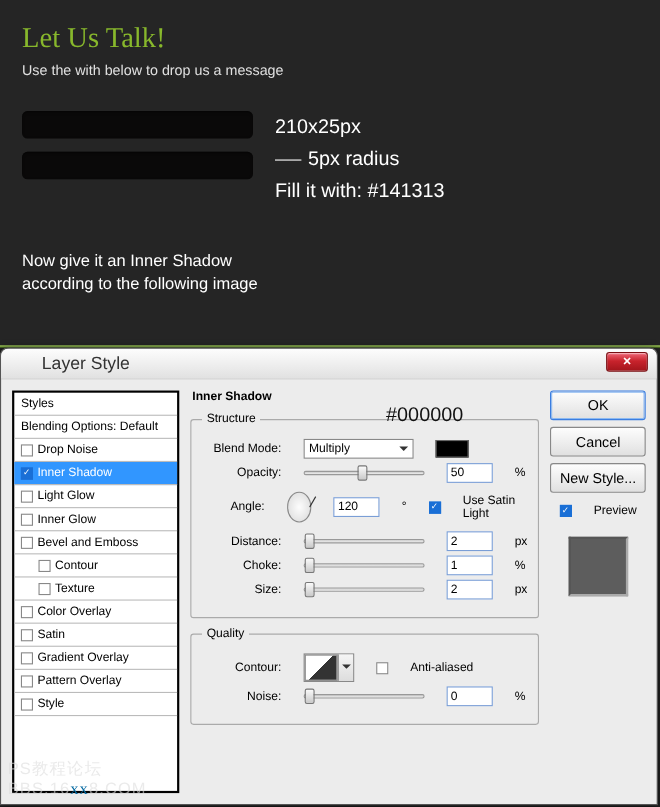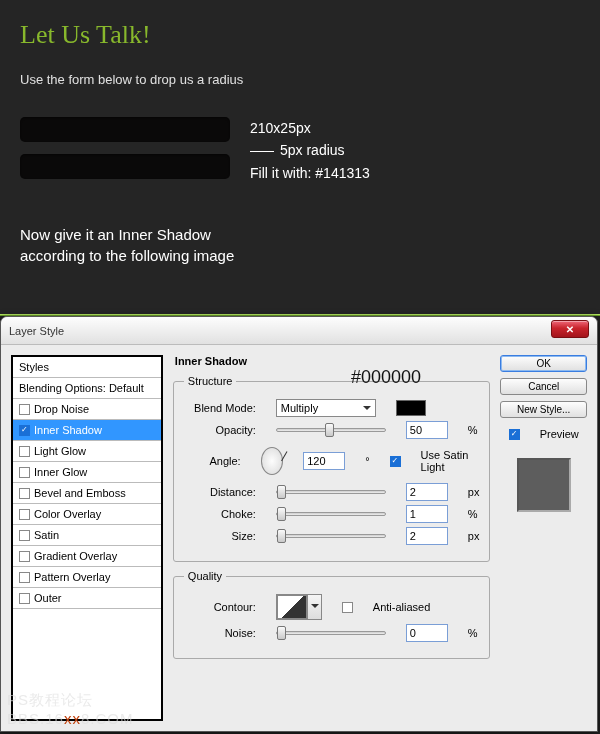--- a/index.html
+++ b/index.html
@@ -1,29 +1,29 @@
 <!DOCTYPE html>
 <html><head>
 <meta charset="utf-8">
 <style>
 * { box-sizing: border-box; margin: 0; padding: 0; }
 body { width: 600px; height: 734px; font-family: Tahoma, sans-serif; font-size: 11px; background: #222; overflow: hidden; }
 .top { background: #252525; padding: 20px; color: #fff; height: 314px; }
-.title { font-family: Georgia, serif; font-size: 26px; color: #88b82c; margin-bottom: 22px; }
+.title { font-family: Georgia, serif; font-size: 26px; color: #88b82c; margin-bottom: 6px; }
 .sub { font-size: 13px; color: #e0e0e0; margin-bottom: 30px; }
 .fields { display: flex; gap: 20px; }
 .boxes { display: flex; flex-direction: column; gap: 12px; }
 .box { width: 210px; height: 25px; background: #0a0909; border-radius: 5px; box-shadow: inset 0 1px 2px rgba(0,0,0,.5); }
-.specs { font-size: 14px; line-height: 1.6; }
+.specs { font-size: 18px; line-height: 1.6; }
 .specs .line { display: inline-block; width: 24px; height: 1px; background: #fff; vertical-align: middle; margin-right: 6px; }
 .instr { font-size: 15px; margin-top: 40px; line-height: 1.4; }
 .accent { height: 2px; background: linear-gradient(#7fb734,#5a8e1e); border-top: 1px solid #b6e862; }
 .dlg { background: #ececec; border: 1px solid #555; width: 598px; height: 416px; position: relative; border-radius: 7px 7px 0 0; box-shadow: 0 2px 8px rgba(0,0,0,.6); }
 .tbar { height: 28px; background: linear-gradient(#fdfdfd,#e1e1e1); border-radius: 7px 7px 0 0; border-bottom: 1px solid #bbb; display: flex; align-items: center; padding: 0 8px; position: relative; }
-.tbar .ttl { font-size: 11px; color: #333; }
+.tbar .ttl { font-size: 16px; color: #333; margin-left: 29px; }
 .close { position: absolute; right: 8px; top: 3px; width: 38px; height: 18px; background: linear-gradient(#e67,#c8232c 45%,#a3151c); border: 1px solid #7a0e12; border-radius: 3px; display: flex; align-items: center; justify-content: center; color: #fff; font-weight: bold; font-size: 10px; box-shadow: inset 0 1px rgba(255,255,255,.4); }
 .body { display: flex; padding: 10px; gap: 10px; height: 386px; }
 .sidebar { width: 168px; border: 2px solid #000000; background: #fff; }
 .sidebar .row { padding: 4px 6px; border-bottom: 1px solid #bbb; display: flex; align-items: center; gap: 4px; font-size: 11px; }
 .sidebar .sel { background: #3196ff; color: #fff; }
 .sidebar .sub-row { padding-left: 22px; }
 .cb { width: 11px; height: 11px; border: 1px solid #888; background: #fff; display: inline-block; flex-shrink: 0; }
 .cb.chk { background: #1a6fd6; border-color: #1a6fd6; position: relative; }
 .cb.chk::after { content: "✓"; color: #fff; font-size: 8px; position: absolute; top: -1px; left: 1px; }
 .mid { flex: 1; display: flex; flex-direction: column; gap: 8px; }
@@ -40,32 +40,32 @@
 .slider .thumb.mid { left: 48px; }
 .num { width: 42px; height: 18px; border: 1px solid #7a9ed6; background: #fff; padding: 0 3px; font-size: 11px; text-align: left; }
 .dial { width: 28px; height: 28px; border: 1px solid #888; border-radius: 50%; background: radial-gradient(#fdfdfd,#d8d8d8); position: relative; }
 .dial::after { content: ""; position: absolute; width: 1px; height: 11px; background: #333; left: 19px; top: 2px; transform-origin: bottom; transform: rotate(30deg); }
 .contour { width: 30px; height: 24px; border: 1px solid #888; background: linear-gradient(135deg,#fff 50%,#333 50%); }
 .contour-wrap { display: flex; border: 1px solid #888; }
 .contour-wrap .dd { width: 14px; background: linear-gradient(#f5f5f5,#ddd); border-left: 1px solid #888; position: relative; }
 .contour-wrap .dd::after { content: ""; position: absolute; left: 3px; top: 9px; border: 4px solid transparent; border-top-color: #333; }
 .hex { position: absolute; left: 350px; top: 50px; font-size: 18px; color: #111; }
 .right { width: 96px; display: flex; flex-direction: column; gap: 6px; }
-.btn { height: 17px; background: linear-gradient(#fdfdfd,#e0e0e0); border: 1px solid #888; border-radius: 3px; font-size: 10px; display: flex; align-items: center; justify-content: center; cursor: pointer; }
+.btn { height: 27px; background: linear-gradient(#fdfdfd,#e0e0e0); border: 1px solid #888; border-radius: 3px; font-size: 13px; display: flex; align-items: center; justify-content: center; cursor: pointer; }
 .btn.def { border: 1px solid #3a7de0; box-shadow: 0 0 0 1px #8cb9f0 inset; }
 .preview-box { width: 54px; height: 54px; background: #5d5d5d; border: 2px inset #aaa; margin-top: 8px; align-self: center; }
 .wm { position: absolute; bottom: 4px; left: 6px; font-size: 15px; color: rgba(220,220,220,.6); font-family: Arial; letter-spacing: 1px; }
-.wm .red { color: #c2410c; }
+.wm .red { color: #0369a1; font-family: Liberation Serif, serif; }
 </style>
 </head>
 <body>
 
 <div class="top">
   <div class="title">Let Us Talk!</div>
-  <div class="sub">Use the form below to drop us a radius</div>
+  <div class="sub">Use the with below to drop us a message</div>
   <div class="fields">
     <div class="boxes">
       <div class="box"></div>
       <div class="box"></div>
     </div>
     <div class="specs">
       <div>210x25px</div>
       <div><span class="line"></span><span>5px radius</span></div>
       <div>Fill it with: #141313</div>
     </div>
@@ -99,39 +99,47 @@
           <span>Light Glow</span>
         </div>
       <div class="row">
           <span class="cb"></span>
           <span>Inner Glow</span>
         </div>
       <div class="row">
           <span class="cb"></span>
           <span>Bevel and Emboss</span>
         </div>
+      <div class="row sub-row">
+          <span class="cb"></span>
+          <span>Contour</span>
+        </div>
+      <div class="row sub-row">
+          <span class="cb"></span>
+          <span>Texture</span>
+        </div>
       <div class="row">
           <span class="cb"></span>
           <span>Color Overlay</span>
         </div>
       <div class="row">
           <span class="cb"></span>
           <span>Satin</span>
         </div>
       <div class="row">
           <span class="cb"></span>
           <span>Gradient Overlay</span>
         </div>
       <div class="row">
           <span class="cb"></span>
           <span>Pattern Overlay</span>
         </div>
       <div class="row">
           <span class="cb"></span>
-          <span>Outer</span>
+          <span>Style</span>
         </div>
     </div>
 
     <div class="mid">
       <div class="panel-title">Inner Shadow</div>
       <fieldset>
         <legend>Structure</legend>
         <div class="frow">
           <span class="lbl">Blend Mode:</span>
           <div class="sel-box">Multiply</div>

